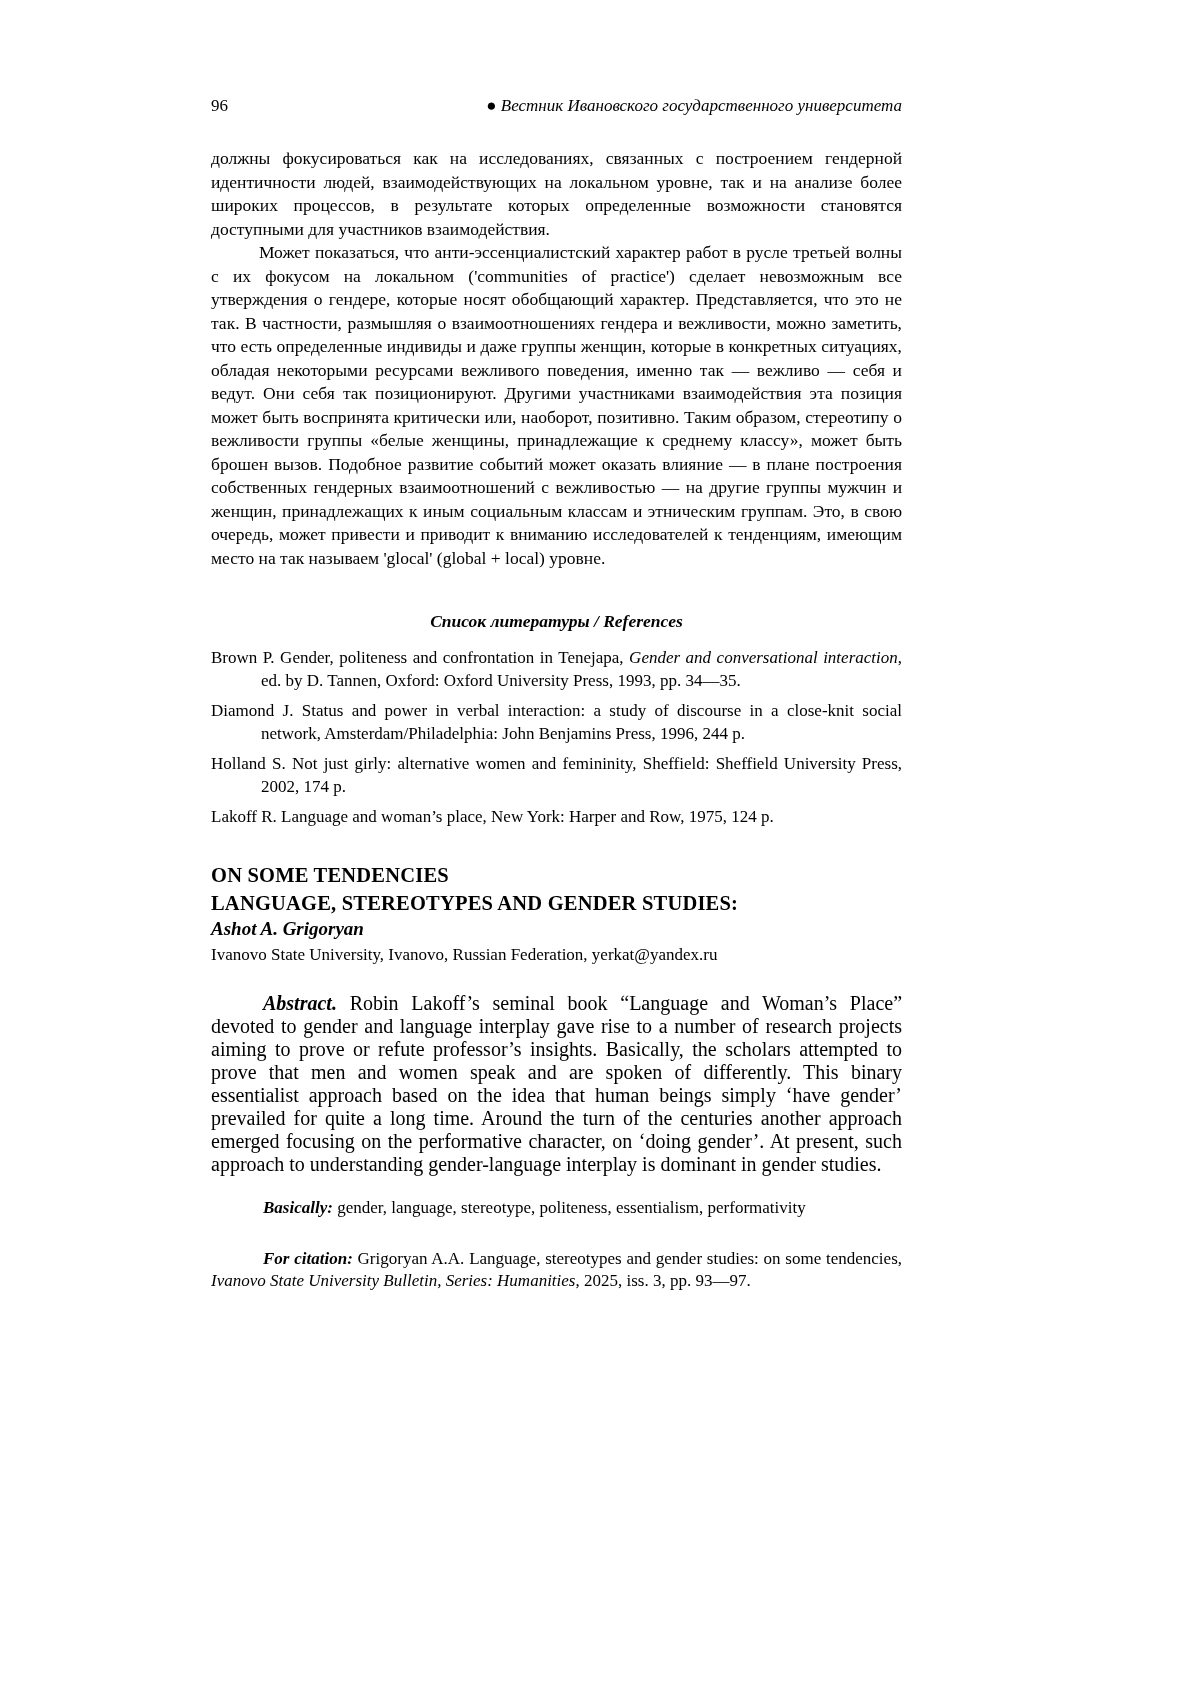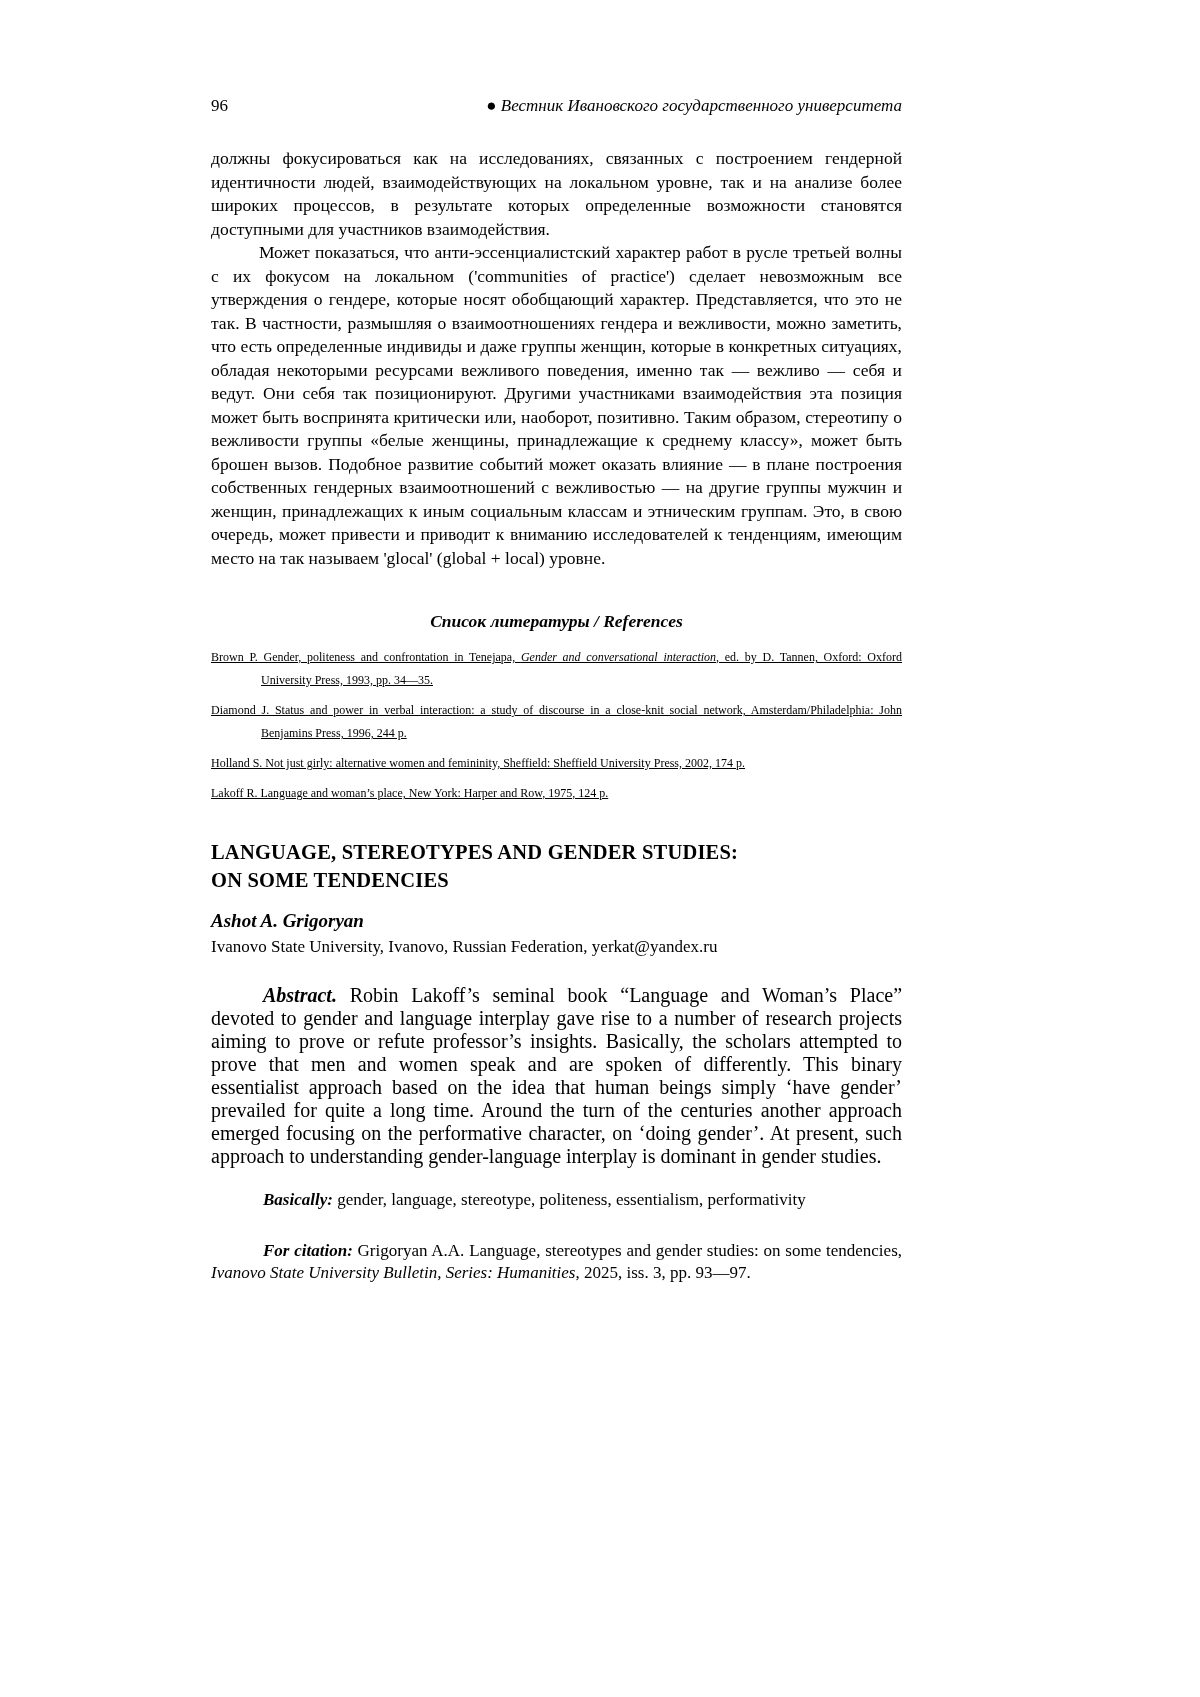--- a/index.html
+++ b/index.html
@@ -40,41 +40,39 @@
 
   .refs-heading {
     margin: 40px 0 13px 0;
     text-align: center;
     font-size: 17.5px;
     font-weight: bold;
     font-style: italic;
     line-height: 23px;
   }
   .ref {
-    font-size: 12px;
+    font-size: 17px;
     line-height: 23px;
     text-align: justify;
     padding-left: 50px;
     text-indent: -50px;
     margin-bottom: 7px;
-    text-decoration: underline;
   }
   .ref em { font-style: italic; }
 
   .article-title {
     margin: 33px 0 0 0;
     font-size: 20.5px;
     line-height: 28px;
     font-weight: bold;
     letter-spacing: 0.2px;
   }
   .title-line { display: block; }
 
   .author {
-    margin-top: 15px;
     font-size: 19px;
     font-weight: bold;
     font-style: italic;
     line-height: 23px;
   }
   .affiliation {
     margin-top: 4px;
     font-size: 17px;
     line-height: 22px;
   }
@@ -131,22 +129,22 @@
     <p class="refs-heading">Список литературы / References</p>
 
     <div class="refs">
       <p class="ref"><span>Brown P. Gender, politeness and confrontation in Tenejapa, </span><em>Gender and conversational interaction</em><span>, ed. by D. Tannen, Oxford: Oxford University Press, 1993, pp. 34—35.</span></p>
       <p class="ref"><span>Diamond J. Status and power in verbal interaction: a study of discourse in a close-knit social network, Amsterdam/Philadelphia: John Benjamins Press, 1996, 244 p.</span><em></em><span></span></p>
       <p class="ref"><span>Holland S. Not just girly: alternative women and femininity, Sheffield: Sheffield University Press, 2002, 174 p.</span><em></em><span></span></p>
       <p class="ref"><span>Lakoff R. Language and woman’s place, New York: Harper and Row, 1975, 124 p.</span><em></em><span></span></p>
     </div>
 
     <h1 class="article-title">
+      <span class="title-line">ON SOME TENDENCIES</span>
       <span class="title-line">LANGUAGE, STEREOTYPES AND GENDER STUDIES:</span>
-      <span class="title-line">ON SOME TENDENCIES</span>
     </h1>
 
     <p class="author">Ashot A. Grigoryan</p>
     <p class="affiliation">Ivanovo State University, Ivanovo, Russian Federation, yerkat@yandex.ru</p>
 
     <p class="abstract"><span class="label-bi">Abstract.</span>
       <span>Robin Lakoff’s seminal book “Language and Woman’s Place” devoted to gender and language interplay gave rise to a number of research projects aiming to prove or refute professor’s insights. Basically, the scholars attempted to prove that men and women speak and are spoken of differently. This binary essentialist approach based on the idea that human beings simply ‘have gender’ prevailed for quite a long time. Around the turn of the centuries another approach emerged focusing on the performative character, on ‘doing gender’. At present, such approach to understanding gender-language interplay is dominant in gender studies.</span></p>
 
     <p class="keywords"><span class="label-bi">Basically:</span>
       <span>gender, language, stereotype, politeness, essentialism, performativity</span></p>

